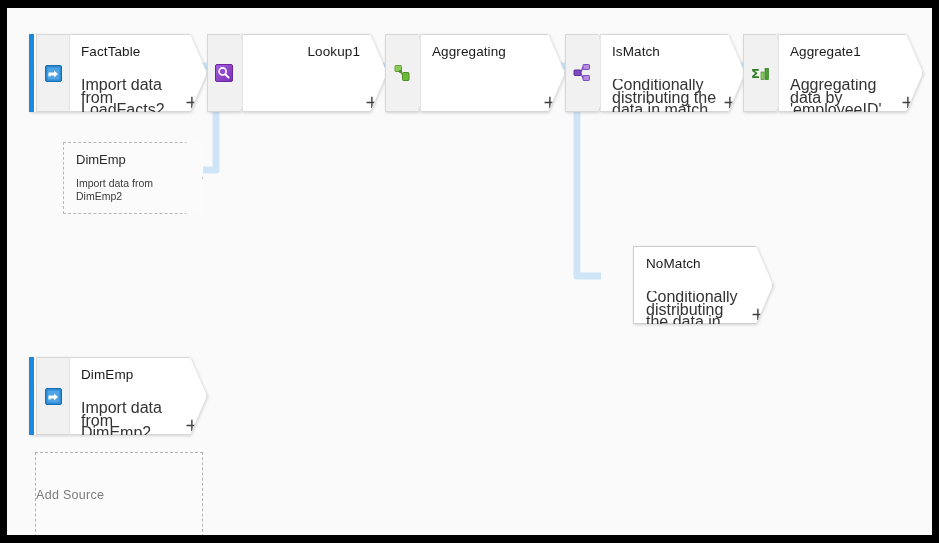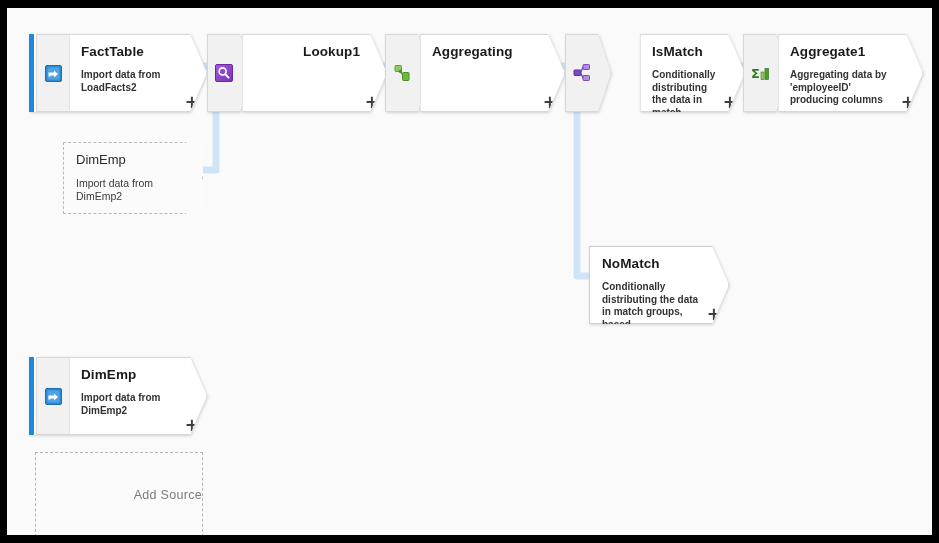--- a/index.html
+++ b/index.html
@@ -61,43 +61,42 @@
     justify-content: center;
   }
   .node .body {
     position: relative;
     background: #ffffff;
     border: 1px solid #d7d7d7;
     border-left: 1px solid #e4e4e4;
     padding: 9px 26px 6px 11px;
     flex: 1 1 auto;
     clip-path: polygon(0 0, calc(100% - 17px) 0, 100% 50%, calc(100% - 17px) 100%, 0 100%);
-    font-weight: bold;
   }
   
   .node.chev .iconpane {
     clip-path: polygon(0 0, calc(100% - 13px) 0, 100% 50%, calc(100% - 13px) 100%, 0 100%);
     border: 1px solid #d7d7d7;
     width: 46px; flex: 0 0 46px;
     background: #f1f1f1;
     justify-content: flex-start;
     padding-left: 7px;
   }
   .node.chev .body { margin-left: -11px; }
 
   .node .title {
     font-size: 13.5px;
     color: #1a1a1a;
     letter-spacing: 0.1px;
     line-height: 16px;
     white-space: nowrap;
   }
   .node .desc {
-    margin-top: 9px;
-    font-size: 10px;
+    margin-top: 19px;
+    font-size: 16px;
     color: #333333;
     line-height: 12.5px;
     max-width: 118px;
     overflow: hidden;
   }
   .node .plus {
     position: absolute;
     right: 7px; bottom: 0px;
     font-size: 17px;
     color: #3f3f3f;
@@ -123,21 +122,21 @@
   .ghost .title { font-size: 13px; color: #2b2b2b; line-height: 15px; }
   .ghost .desc  { margin-top: 10px; font-size: 10.5px; color: #3a3a3a; line-height: 12.5px; }
 
   
   #add-source {
     position: absolute;
     border: 1px dashed #b5b5b5;
     background: #fbfbfb;
     display: flex;
     align-items: center;
-    justify-content: flex-end;
+    justify-content: flex-start;
     cursor: pointer;
   }
   #add-source span {
     font-size: 12.5px;
     color: #7c7c7c;
     letter-spacing: 0.3px;
   }
 
   
   .node.plain .body {
@@ -220,21 +219,21 @@
           <path d="M7.5 7.5 L9.5 10.5" stroke="#5f9c34" stroke-width="1.6" fill="none"></path>
           <circle cx="7.4" cy="7.4" r="1.6" fill="#4d8c28"></circle>
         </svg>
       </div>
       <div class="body">
         <div class="title">Aggregating</div>
         <div class="plus">+</div>
       </div>
     </div>
 
-    <div class="node chev" style="left:558px; top:26px; width:180px;gap:40px;">
+    <div class="node chev" style="left:558px; top:26px; width:180px;">
       <div class="iconpane">
         <svg class="icon-svg" width="18" height="18" viewBox="0 0 18 18" xmlns="http://www.w3.org/2000/svg">
           <rect x="10" y="0.5" width="6.5" height="5" rx="0.8" fill="#b48ce0" stroke="#7b4bbf"></rect>
           <rect x="10" y="11.5" width="6.5" height="5" rx="0.8" fill="#b48ce0" stroke="#7b4bbf"></rect>
           <rect x="1" y="6" width="7" height="5.5" rx="0.8" fill="#7b4bbf" stroke="#5b2f99"></rect>
           <path d="M8 8 L10 3 M8 9.5 L10 14" stroke="#7b4bbf" stroke-width="1.4" fill="none"></path>
         </svg>
       </div>
       <div class="body">
         <div class="title">IsMatch</div>
@@ -251,21 +250,21 @@
           <rect x="14" y="3.5" width="3.5" height="11" fill="#4d9e2a" stroke="#2f7d22" stroke-width="0.7"></rect>
         </svg>
       </div>
       <div class="body">
         <div class="title">Aggregate1</div>
         <div class="desc">Aggregating data by 'employeeID' producing columns</div>
         <div class="plus">+</div>
       </div>
     </div>
 
-    <div class="node plain" style="left:582px; top:238px; width:140px;">
+    <div class="node plain" style="left:626px; top:238px; width:140px;">
       <div class="body" style="padding-left:12px;">
         <div class="title">NoMatch</div>
         <div class="desc">Conditionally distributing the data in match groups, based</div>
         <div class="plus">+</div>
       </div>
     </div>
 
     <div class="node" style="left:22px; top:349px; width:178px;">
       <div class="accent"></div>
       <div class="iconpane">

